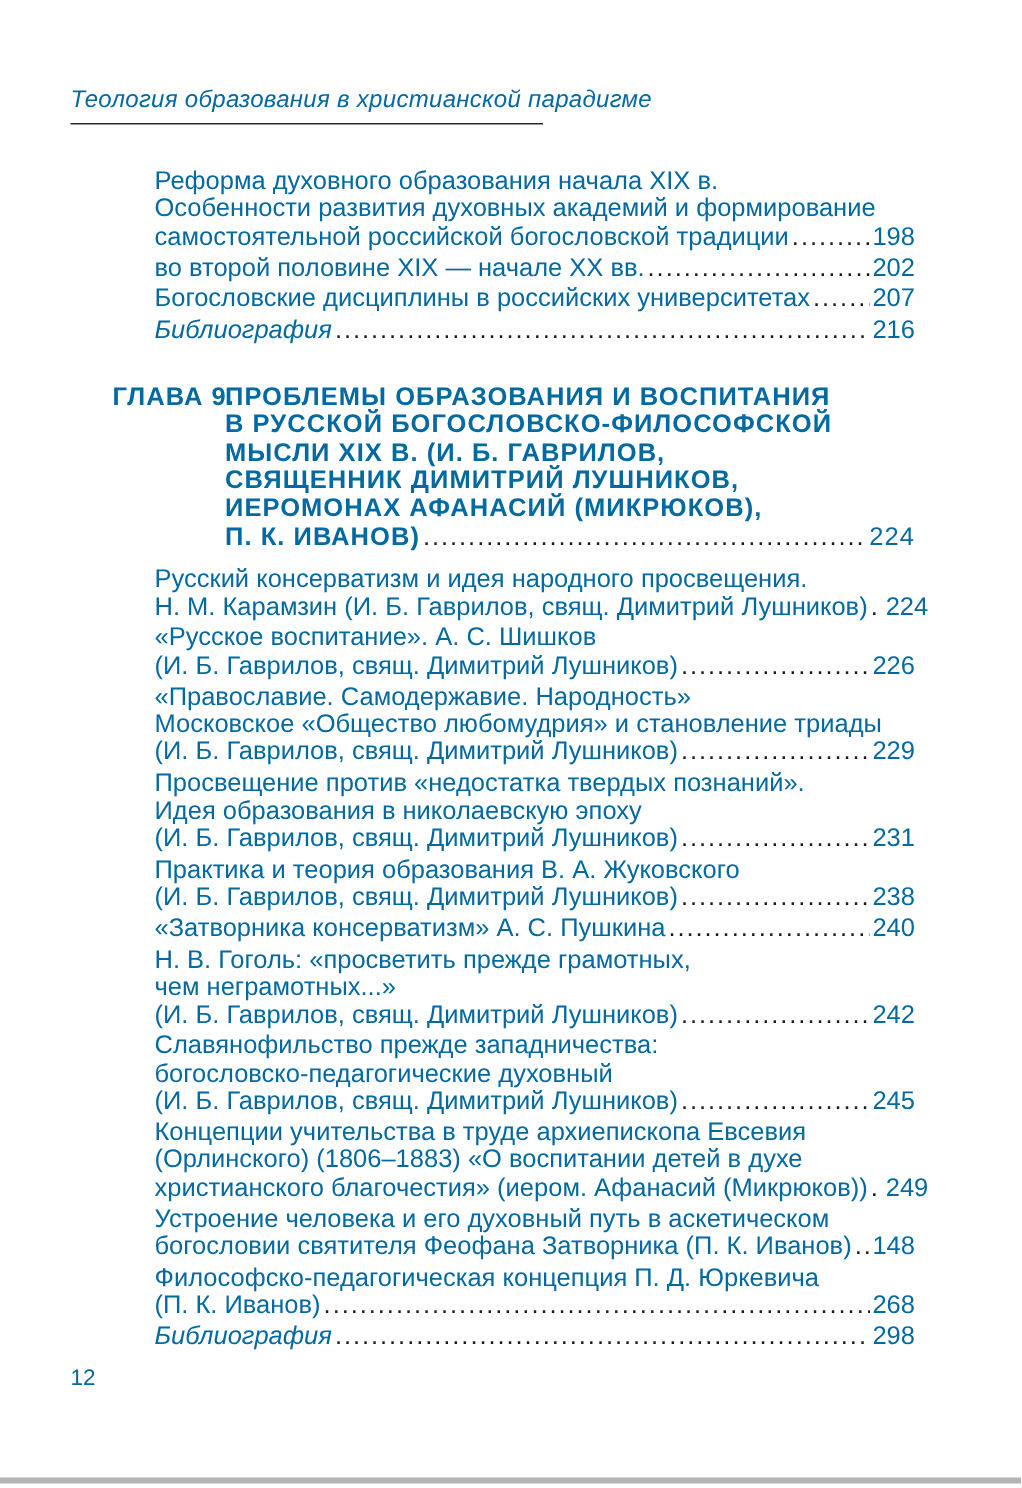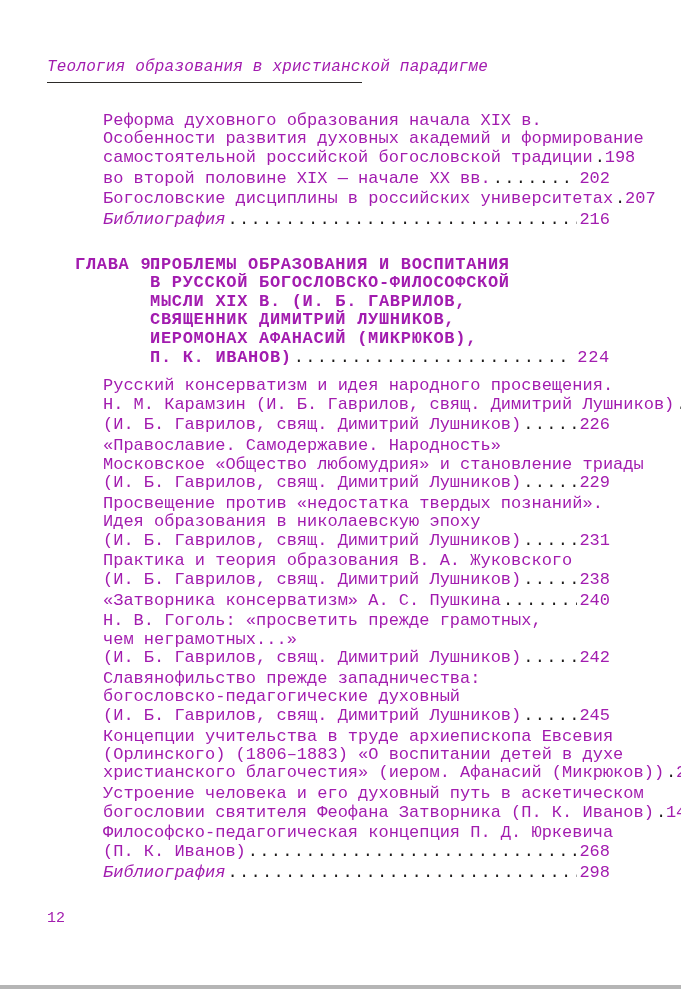--- a/index.html
+++ b/index.html
@@ -2,22 +2,22 @@
 <html lang="ru"><head>
 <meta charset="utf-8">
 <style>
   html, body { margin: 0; padding: 0; background: #ffffff; }
   .sheet {
     position: relative;
     width: 681px;
     height: 992px;
     background: #ffffff;
     overflow: hidden;
-    font-family: Liberation Mono, monospace;
-    color: #a21caf;
+    font-family: Liberation Sans, sans-serif;
+    color: #0369a1;
   }
 
   
   .running-header {
     position: absolute;
     left: 47px;
     top: 58px;
     width: 315px;
     font-size: 16px;
     font-style: italic;
@@ -158,20 +158,23 @@
     <div>
             <div class="line">Русский консерватизм и идея народного просвещения.</div>
           </div>
     <div class="lastline">
       <span class="txt">Н. М. Карамзин (И. Б. Гаврилов, свящ. Димитрий Лушников)</span>
       <span class="leader"></span>
       <span class="pg"> 224</span>
     </div>
   </div>
         <div class="entry">
+    <div>
+            <div class="line">«Русское воспитание». А. С. Шишков</div>
+          </div>
     <div class="lastline">
       <span class="txt">(И. Б. Гаврилов, свящ. Димитрий Лушников)</span>
       <span class="leader"></span>
       <span class="pg">226</span>
     </div>
   </div>
         <div class="entry">
     <div>
             <div class="line">«Православие. Самодержавие. Народность»</div>
             <div class="line">Московское «Общество любомудрия» и становление триады</div>

